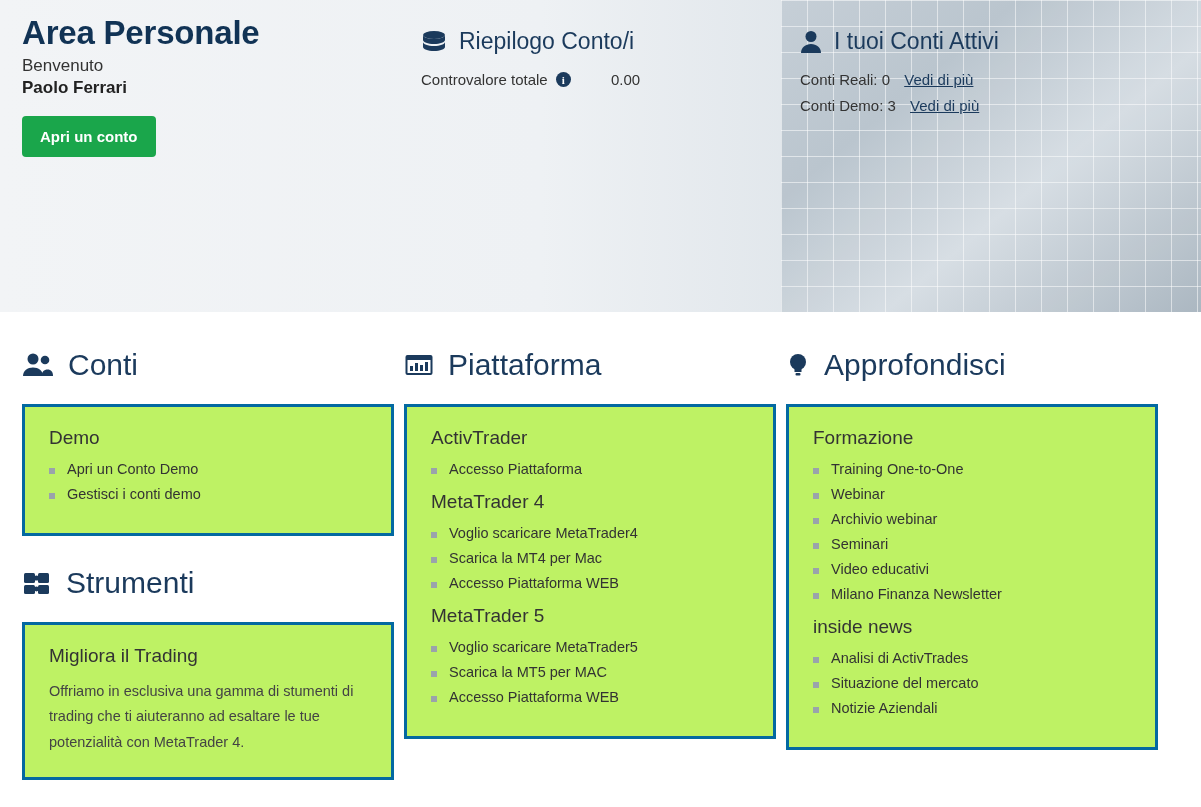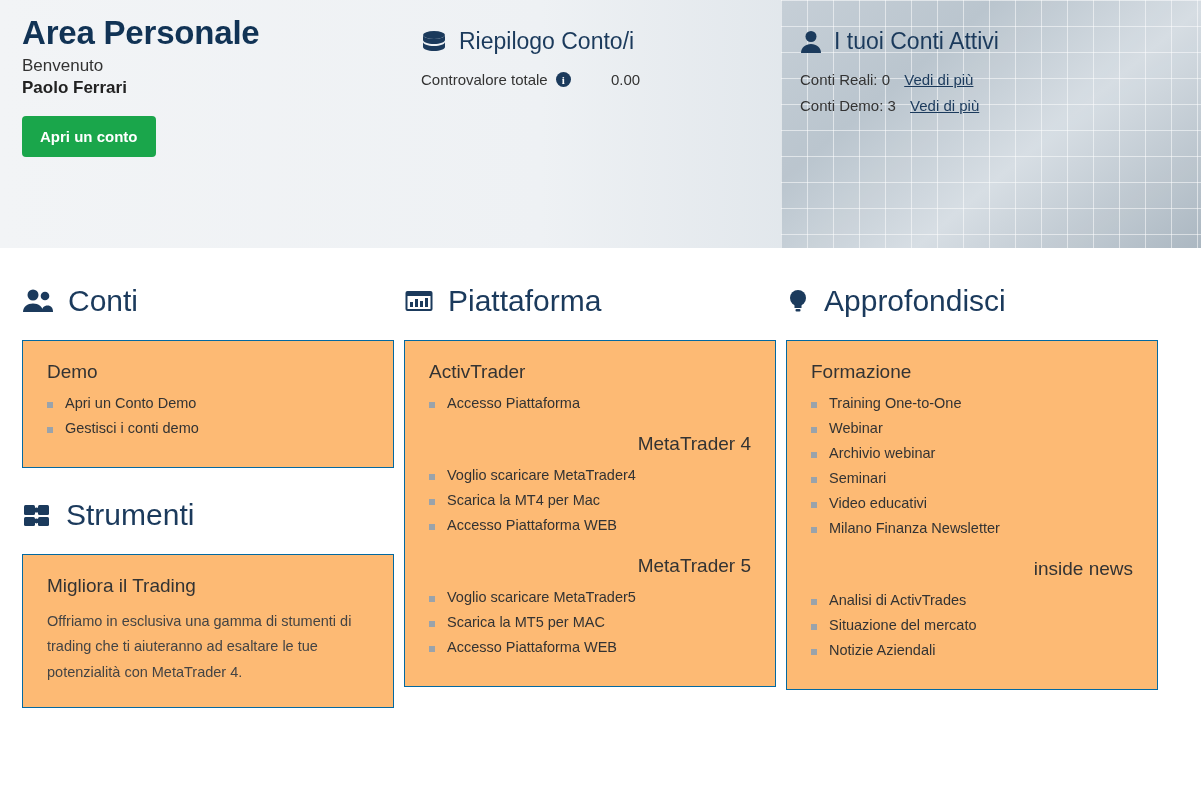--- a/index.html
+++ b/index.html
@@ -9,21 +9,21 @@
     background: #ffffff;
     font-family: "Liberation Sans", sans-serif;
     color: #333;
     overflow: hidden;
   }
   .page { position: relative; width: 1201px; height: 807px; }
 
   
   .hero {
     position: relative;
-    height: 248px;
+    height: 312px;
     background: linear-gradient(90deg, #f2f4f6 0%, #eef1f4 45%, #dfe5ea 70%, #cfd8df 100%);
     overflow: hidden;
   }
   .hero-bg {
     position: absolute;
     top: 0; right: 0; bottom: 0;
     width: 420px;
     background-image:
       linear-gradient(rgba(255,255,255,0.55) 1px, transparent 1px),
       linear-gradient(90deg, rgba(255,255,255,0.55) 1px, transparent 1px),
@@ -119,31 +119,31 @@
     gap: 14px;
     margin-bottom: 22px;
   }
   .sec-head .sh-icon { color: #1b3a5c; display: flex; align-items: center; }
   .sec-head .sh-text {
     font-size: 30px;
     color: #1b3a5c;
   }
 
   .card {
-    border: 1px solid #0369a1;
-    background: #fdba74;
+    border: 3px solid #0369a1;
+    background: #bef264;
     padding: 20px 24px 22px 24px;
     margin-bottom: 30px;
   }
   .card-title {
     font-size: 19px;
     color: #333;
     margin: 0 0 12px 0;
   }
-  .card-title.spaced { margin-top: 22px; text-align: right; }
+  .card-title.spaced { margin-top: 14px; }
   .card-text {
     font-size: 14.5px;
     line-height: 1.75;
     color: #444;
     margin: 0;
   }
 
   ul.links { list-style: none; margin: 0; padding: 0; }
   ul.links li {
     position: relative;

